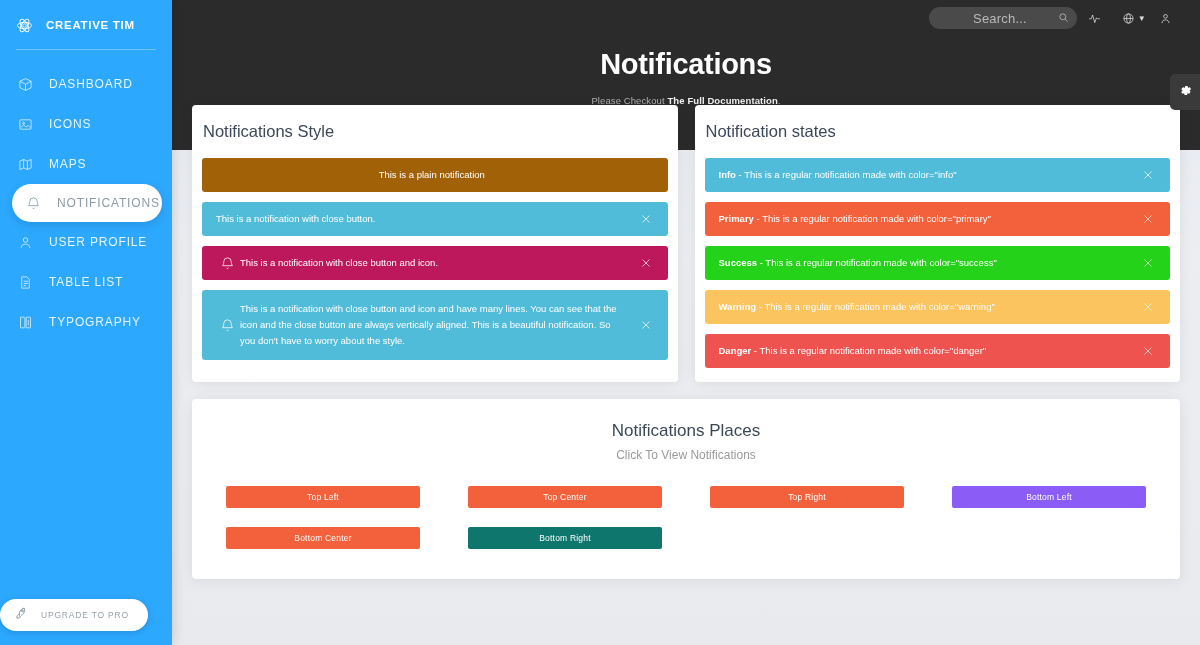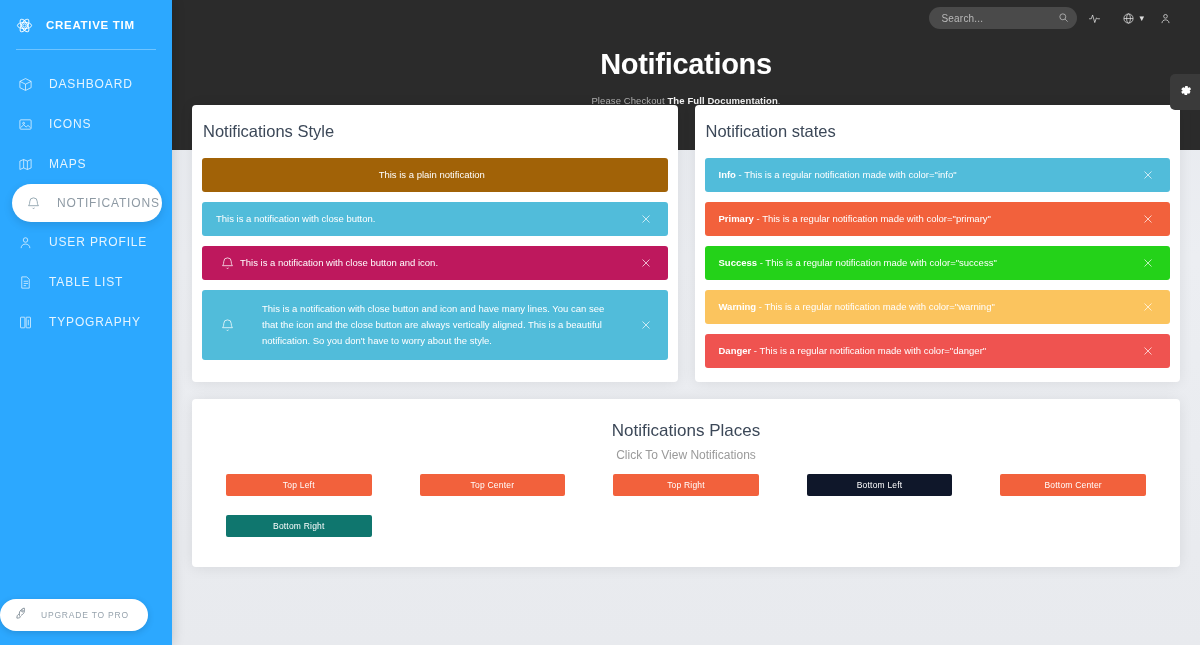--- a/index.html
+++ b/index.html
@@ -66,21 +66,21 @@
   }
   .topbar {
     position:relative; height:36px; display:flex; align-items:center;
     justify-content:flex-end; padding-right:18px; gap:0px;
   }
   .search-box {
     width:148px; height:22px; border-radius:12px;
     background:#4a4a4a; display:flex; align-items:center;
     padding:0 8px 0 12px; cursor:text;
   }
-  .search-box .search-text { flex:1; color:#b9b9b9; font-size:10px; letter-spacing:.2px; }
+  .search-box .search-text { flex:1; color:#b9b9b9; font-size:13px; letter-spacing:.2px;text-align:center; }
   .search-box svg { stroke:#d6d6d6; fill:none; stroke-width:1.4; }
   .tb-icon { width:34px; height:30px; display:flex; align-items:center; justify-content:center; cursor:pointer; }
   .tb-icon svg { stroke:#ededed; fill:none; stroke-width:1.3; }
   .caret { color:#e0e0e0; font-size:9px; margin-left:-6px; margin-right:4px; }
 
   .page-title {
     position:relative; text-align:center; color:#fff;
     font-size:29px; font-weight:700; letter-spacing:-.3px; margin-top:12px;
   }
   .page-sub {
@@ -125,22 +125,22 @@
   }
   .alert .a-close svg { stroke:#fff; stroke-width:1.5; }
   .alert.multi { align-items:center; padding:11px 12px; }
   .alert.multi .a-text { line-height:1.7; }
 
   
   .places-card { margin-top:17px; padding:22px 30px 30px 30px; text-align:center; }
   .places-title { font-size:17px; color:#3c4858; font-weight:400; }
   .places-sub { font-size:12px; color:#9a9a9a; margin-top:7px; }
   .places-grid {
-    display:grid; grid-template-columns:repeat(5,1fr); gap:19px 48px;
-    margin-top:12px; padding:0 4px;
+    display:grid; grid-template-columns:repeat(4,1fr); gap:19px 48px;
+    margin-top:24px; padding:0 4px;
   }
   .place-btn {
     height:22px; border-radius:2px; border:none; cursor:pointer;
     color:#fff; font-size:8.5px; letter-spacing:.2px;
     display:flex; align-items:center; justify-content:center;
     font-family:"Liberation Sans", sans-serif;
   }
 </style>
 </head>
 <body>
@@ -328,21 +328,21 @@
                 </svg>
             </span>
             <span class="a-text">This is a notification with close button and icon.</span>
             <span class="a-close">
               <svg width="12" height="12" viewBox="0 0 24 24" fill="none">
                   <path d="M5 5l14 14M19 5 5 19"></path>
                 </svg>
             </span>
           </div>
 
-          <div class="alert multi" style="background:#51bcda;margin-bottom:2px;gap:22px;">
+          <div class="alert multi" style="background:#51bcda;margin-bottom:2px;">
             <span class="a-icon">
               <svg width="15" height="15" viewBox="0 0 24 24">
                   <path d="M18 9a6 6 0 1 0-12 0c0 5-2 6.5-2 6.5h16S18 14 18 9z"></path>
                   <path d="M10.3 19a2 2 0 0 0 3.4 0"></path>
                 </svg>
             </span>
             <span class="a-text">This is a notification with close button and icon and have many lines. You can see that the icon and the close button are always vertically aligned. This is a beautiful notification. So you don't have to worry about the style.</span>
             <span class="a-close">
               <svg width="12" height="12" viewBox="0 0 24 24" fill="none">
                   <path d="M5 5l14 14M19 5 5 19"></path>
@@ -401,21 +401,21 @@
         </section>
       </div>
 
       <section class="card places-card">
         <h2 class="places-title">Notifications Places</h2>
         <p class="places-sub">Click To View Notifications</p>
         <div class="places-grid">
           <button class="place-btn" style="background:#f2613c;">Top Left</button>
           <button class="place-btn" style="background:#f2613c;">Top Center</button>
           <button class="place-btn" style="background:#f2613c;">Top Right</button>
-          <button class="place-btn" style="background:#0f172a;">Bottom Left</button>
+          <button class="place-btn" style="background:#8b5cf6;">Bottom Left</button>
           <button class="place-btn" style="background:#f2613c;">Bottom Center</button>
           <button class="place-btn" style="background:#0f766e;">Bottom Right</button>
         </div>
       </section>
 
     </div>
   </main>
 </div>
 
 </body></html>

